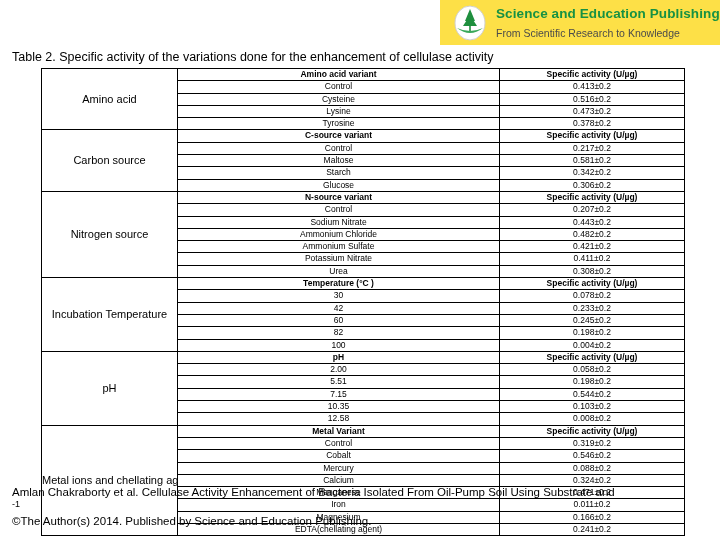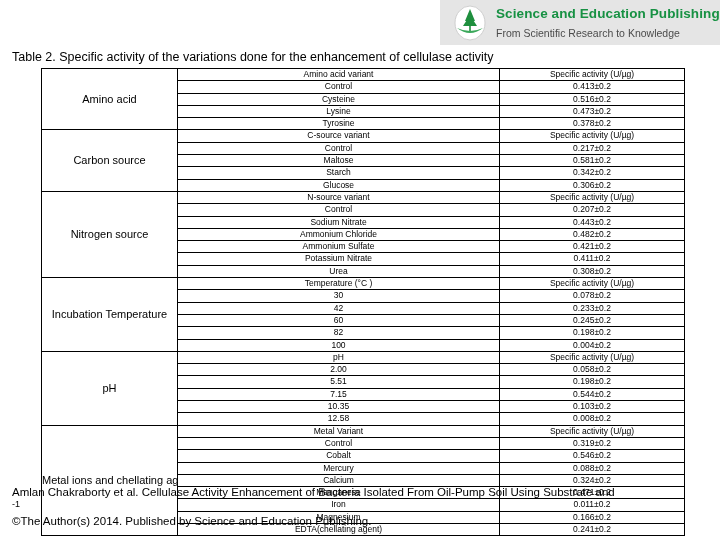--- a/index.html
+++ b/index.html
@@ -16,21 +16,21 @@
     position: relative;
   }
 
   
   .header-banner {
     position: absolute;
     left: 440px;
     top: 0px;
     width: 280px;
     height: 45px;
-    background: #e5e5e5;
+    background: #fde047;
     display: flex;
     align-items: center;
     padding-left: 12px;
     box-sizing: border-box;
   }
   .logo-mark {
     width: 36px;
     height: 38px;
     flex: 0 0 auto;
     position: relative;
@@ -87,21 +87,21 @@
   .col-group  { width: 136px; }
   .col-var    { width: 322px; }
   .col-val    { width: 185px; }
 
   .group-cell {
     font-size: 11px;
     line-height: 11px;
     padding: 0 4px;
   }
   .subhead {
-    font-weight: normal;
+    font-weight: bold;
   }
 
   
   .footer {
     position: absolute;
     left: 12px;
     top: 484px;
     width: 700px;
     font-size: 11.5px;
     line-height: 16px;

